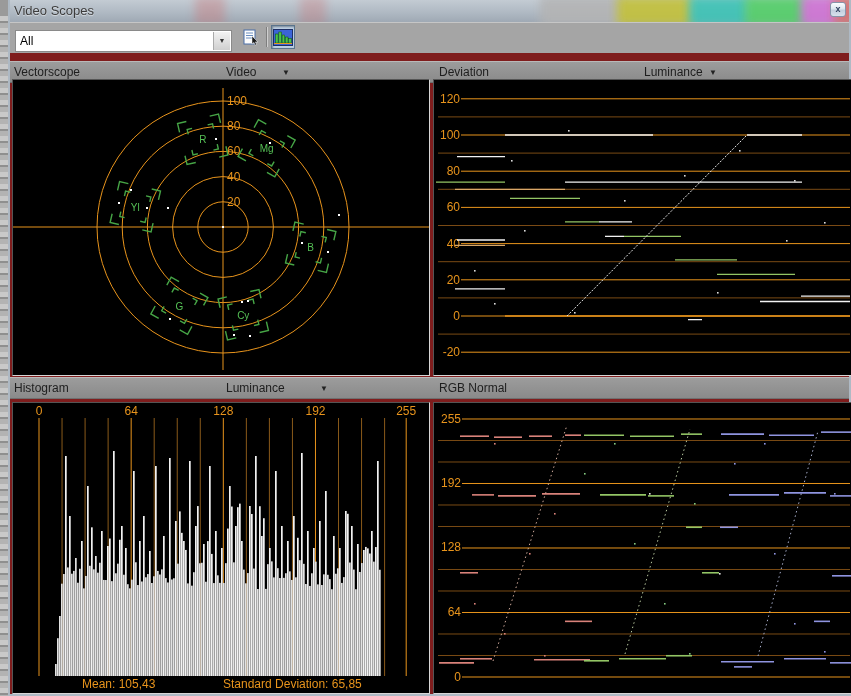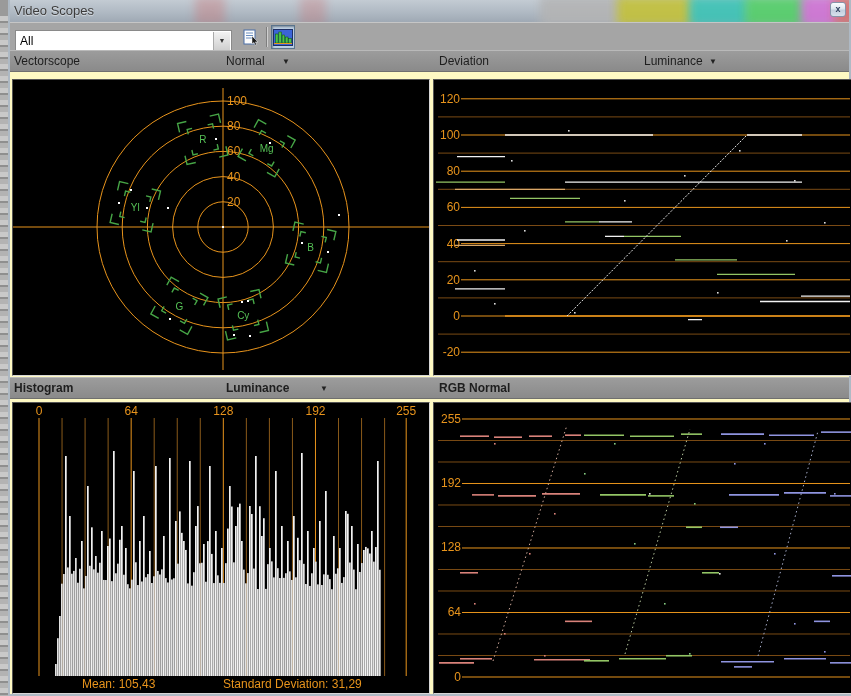--- a/index.html
+++ b/index.html
@@ -7,21 +7,21 @@
               font-family:"Liberation Sans", sans-serif; }
   #stage { position:relative; width:851px; height:696px; }
 
   
   #behind-strip { position:absolute; left:0; top:16px; width:9px; height:680px;
     background:repeating-linear-gradient(180deg,#c9c9c9 0 5px,#8f8f8f 5px 7px,#b3b3b3 7px 12px);
     border-right:1px solid #5c5c5c; }
 
   
   #win { position:absolute; left:8px; top:0; width:843px; height:696px;
-         border:2px solid #aeb9c4; border-top:none; background:#fef9c3; }
+         border:2px solid #aeb9c4; border-top:none; background:#7f1d1d; }
 
   
   #titlebar { position:relative; height:22px; width:100%;
     background:linear-gradient(180deg,#c3cbd3 0%,#aeb8c2 60%,#9fa9b4 100%); overflow:hidden; }
   .blur-blob { position:absolute; top:-4px; height:30px; filter:blur(5px); opacity:.85; }
   #title-text { position:absolute; left:4px; top:3px; font-size:13px; color:#3c3c3c;
     text-shadow:0 1px 1px rgba(255,255,255,.6); z-index:5; }
   #close-btn { position:absolute; right:3px; top:2px; width:16px; height:15px; z-index:6;
     background:linear-gradient(180deg,#fbfdff 0%,#dde6ef 45%,#c2cede 55%,#d7e1ec 100%);
     border:1px solid #8694aa; border-radius:3px; font-size:9px; font-weight:bold;
@@ -40,21 +40,21 @@
   #btn-copy { left:229px; }
   #btn-stats { left:261px; border:1px solid #5a748c; background:#bcd0e4;
     box-shadow:inset 1px 1px 2px rgba(0,0,0,.35); }
   #tool-sep { position:absolute; left:256px; top:4px; width:2px; height:20px;
     border-left:1px solid #7e7e7e; border-right:1px solid #cfcfcf; }
 
   
   .hdr-row { position:absolute; left:0; width:100%; height:22px;
     background:linear-gradient(180deg,#9c9c9c,#8a8a8a);
     border-top:1px solid #b9b9b9; border-bottom:1px solid #6f6f6f; }
-  #hdr-row1 { top:50px; } #hdr-row2 { top:377px;font-weight:bold; }
+  #hdr-row1 { top:61px; } #hdr-row2 { top:377px; }
   .hdr-label { position:absolute; top:3px; font-size:12px; color:#1e1e1e; }
   .hdr-mode { position:absolute; top:3px; font-size:12px; color:#1e1e1e; cursor:pointer; }
   .hdr-arrow { position:absolute; top:6px; font-size:8px; color:#222; cursor:pointer; }
 
   
   .panel { position:absolute; background:#000;
     border:1px solid; border-color:#555 #d6d6d6 #d6d6d6 #555; }
   #vectorscope-panel { left:2px;  top:79px;  width:418px; height:297px; }
   #waveform-panel    { left:423px; top:79px; width:420px; height:297px; }
   #histogram-panel   { left:2px;  top:402px; width:418px; height:292px; }
@@ -112,21 +112,21 @@
           <rect x="9.1" y="6" width="2.6" height="8" fill="#49c249" stroke="#0c4d0c" stroke-width=".5"></rect>
           <rect x="12.4" y="8" width="2.6" height="6" fill="#49c249" stroke="#0c4d0c" stroke-width=".5"></rect>
           <rect x="15.7" y="9.5" width="2.6" height="4.5" fill="#49c249" stroke="#0c4d0c" stroke-width=".5"></rect>
           <line x1="1" y1="14.5" x2="19" y2="14.5" stroke="#e8941c"></line>
         </svg>
       </div>
     </div>
 
     <div class="hdr-row" id="hdr-row1">
       <span class="hdr-label" style="left:4px">Vectorscope</span>
-      <span class="hdr-mode" style="left:216px">Normal</span>
+      <span class="hdr-mode" style="left:216px">Video</span>
       <span class="hdr-arrow" style="left:272px">▼</span>
       <span class="hdr-label" style="left:429px">Deviation</span>
       <span class="hdr-mode" style="left:634px">Luminance</span>
       <span class="hdr-arrow" style="left:699px">▼</span>
     </div>
 
     <div class="hdr-row" id="hdr-row2">
       <span class="hdr-label" style="left:4px">Histogram</span>
       <span class="hdr-mode" style="left:216px">Luminance</span>
       <span class="hdr-arrow" style="left:310px">▼</span>
@@ -482,21 +482,21 @@
           <rect x="354" y="145.37184435053348" width="1.7" height="127.6281556494665" fill="#f2f2f2"></rect>
           <rect x="356" y="150.50619014702096" width="1.7" height="122.49380985297906" fill="#f2f2f2"></rect>
           <rect x="358" y="128" width="1.7" height="145" fill="#f2f2f2"></rect>
           <rect x="360" y="158.62755040527674" width="1.7" height="114.37244959472326" fill="#e2e2e2"></rect>
           <rect x="362" y="144.05036500704026" width="1.7" height="128.94963499295974" fill="#f2f2f2"></rect>
           <rect x="364" y="58" width="1.7" height="215" fill="#f2f2f2"></rect>
           <rect x="366" y="166.7526448637958" width="1.7" height="106.2473551362042" fill="#e2e2e2"></rect>
         </svg>
         <div id="hist-stats">
         <span id="hist-mean">Mean: 105,43</span>
-        <span id="hist-std">Standard Deviation: 31,29</span>
+        <span id="hist-std">Standard Deviation: 65,85</span>
       </div>
     </div>
     <div class="panel" id="parade-panel">
         <svg width="418" height="290" viewBox="0 0 418 290">
           <line x1="4" y1="274" x2="416" y2="274" stroke="#e8941c" stroke-width="1"></line>
           <line x1="4" y1="252.49925" x2="416" y2="252.49925" stroke="#7a4a14" stroke-width="1"></line>
           <line x1="4" y1="230.9985" x2="416" y2="230.9985" stroke="#7a4a14" stroke-width="1"></line>
           <line x1="4" y1="209.49775" x2="416" y2="209.49775" stroke="#e8941c" stroke-width="1"></line>
           <line x1="4" y1="187.997" x2="416" y2="187.997" stroke="#7a4a14" stroke-width="1"></line>
           <line x1="4" y1="166.49625" x2="416" y2="166.49625" stroke="#7a4a14" stroke-width="1"></line>

